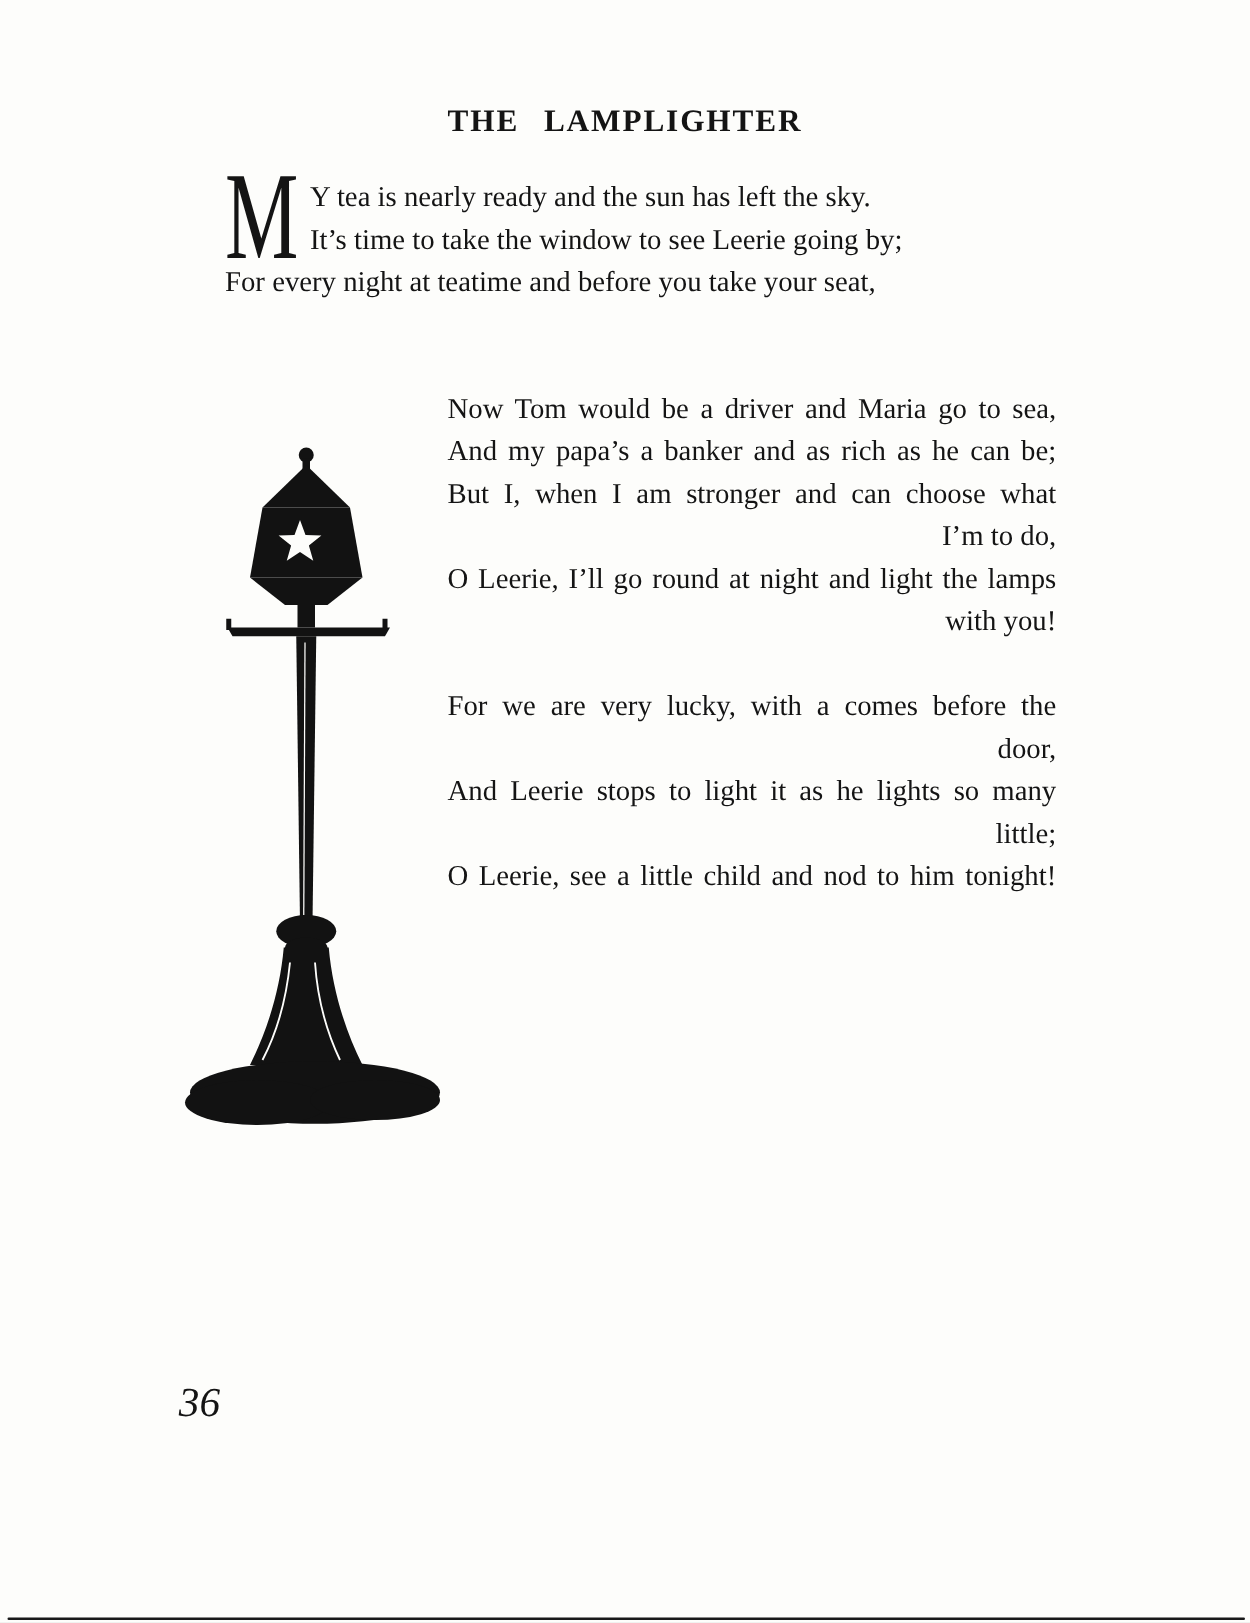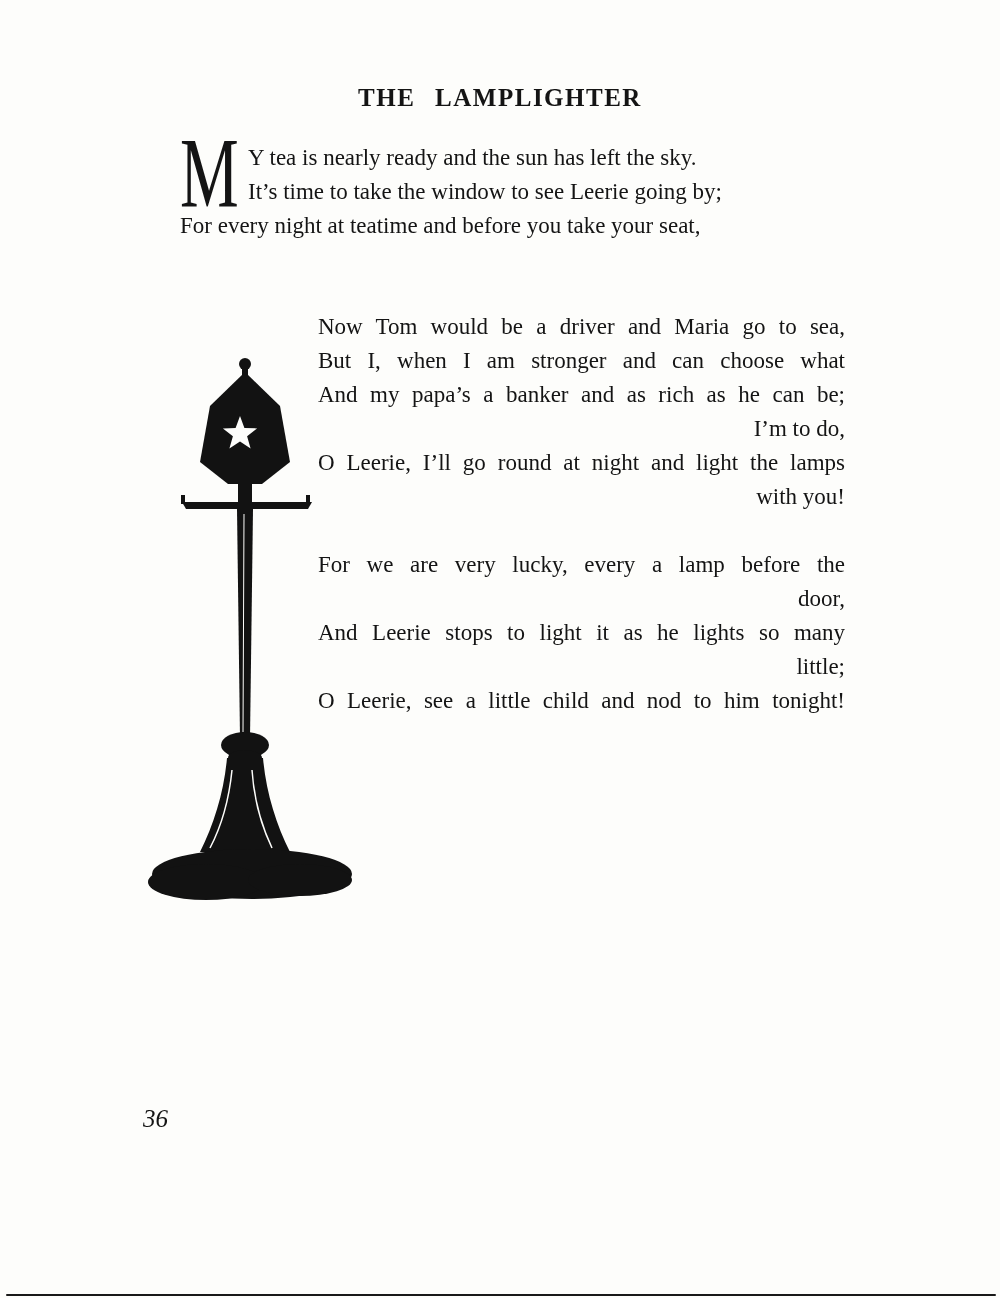--- a/index.html
+++ b/index.html
@@ -25,29 +25,29 @@
   .stanza-1 .padded{padding-left:68px;}
   .dropcap{
     position:absolute;left:0;top:-4px;
     font-size:100px;line-height:72px;
     display:inline-block;
     transform:scaleX(0.66);transform-origin:left top;
   }
   .col{left:318px;width:527px;}
   .stanza-2{top:310px;}
   .stanza-3{top:548px;}
-  .col .line.full{text-align:justify;text-align-last:justify;}
+  .col .line.full{text-align:justify;text-align-last:justify;margin-left:40px;}
   .col .line.indent{padding-left:50px;text-align:right;}
   .lamppost{
     position:absolute;left:140px;top:352px;
     width:230px;height:565px;
   }
   .page-number{
     position:absolute;left:143px;top:1105px;
-    font-size:25px;font-style:italic;
+    font-size:33px;font-style:italic;
   }
   .scan-edge{
     position:absolute;left:6px;right:4px;bottom:2px;
     height:2px;background:#191919;border-radius:1px;
   }
 </style>
 </head>
 <body>
 
 <div class="page">
@@ -92,29 +92,29 @@
     <path d="M92 418 C89 448 81 475 70 496" stroke="#fdfdfb" stroke-width="1.5" fill="none"></path>
     <path d="M112 418 C114 448 122 475 132 496" stroke="#fdfdfb" stroke-width="1.5" fill="none"></path>
 
     <ellipse cx="112" cy="522" rx="100" ry="25"></ellipse>
     <ellipse cx="66" cy="530" rx="58" ry="18"></ellipse>
     <ellipse cx="160" cy="528" rx="52" ry="16"></ellipse>
   </svg>
 
   <section class="stanza col stanza-2">
     <div class="line full">Now Tom would be a driver and Maria go to sea,</div>
+    <div class="line full">And my papa’s a banker and as rich as he can be;</div>
     <div class="line full">But I, when I am stronger and can choose what</div>
-    <div class="line full">And my papa’s a banker and as rich as he can be;</div>
     <div class="line indent">I’m to do,</div>
     <div class="line full">O Leerie, I’ll go round at night and light the lamps</div>
     <div class="line indent">with you!</div>
   </section>
 
   <section class="stanza col stanza-3">
-    <div class="line full">For we are very lucky, every a lamp before the</div>
+    <div class="line full">For we are very lucky, with a comes before the</div>
     <div class="line indent">door,</div>
     <div class="line full">And Leerie stops to light it as he lights so many</div>
     <div class="line indent">little;</div>
     <div class="line full">O Leerie, see a little child and nod to him tonight!</div>
   </section>
 
   <div class="page-number">36</div>
 
   <div class="scan-edge"></div>
 

